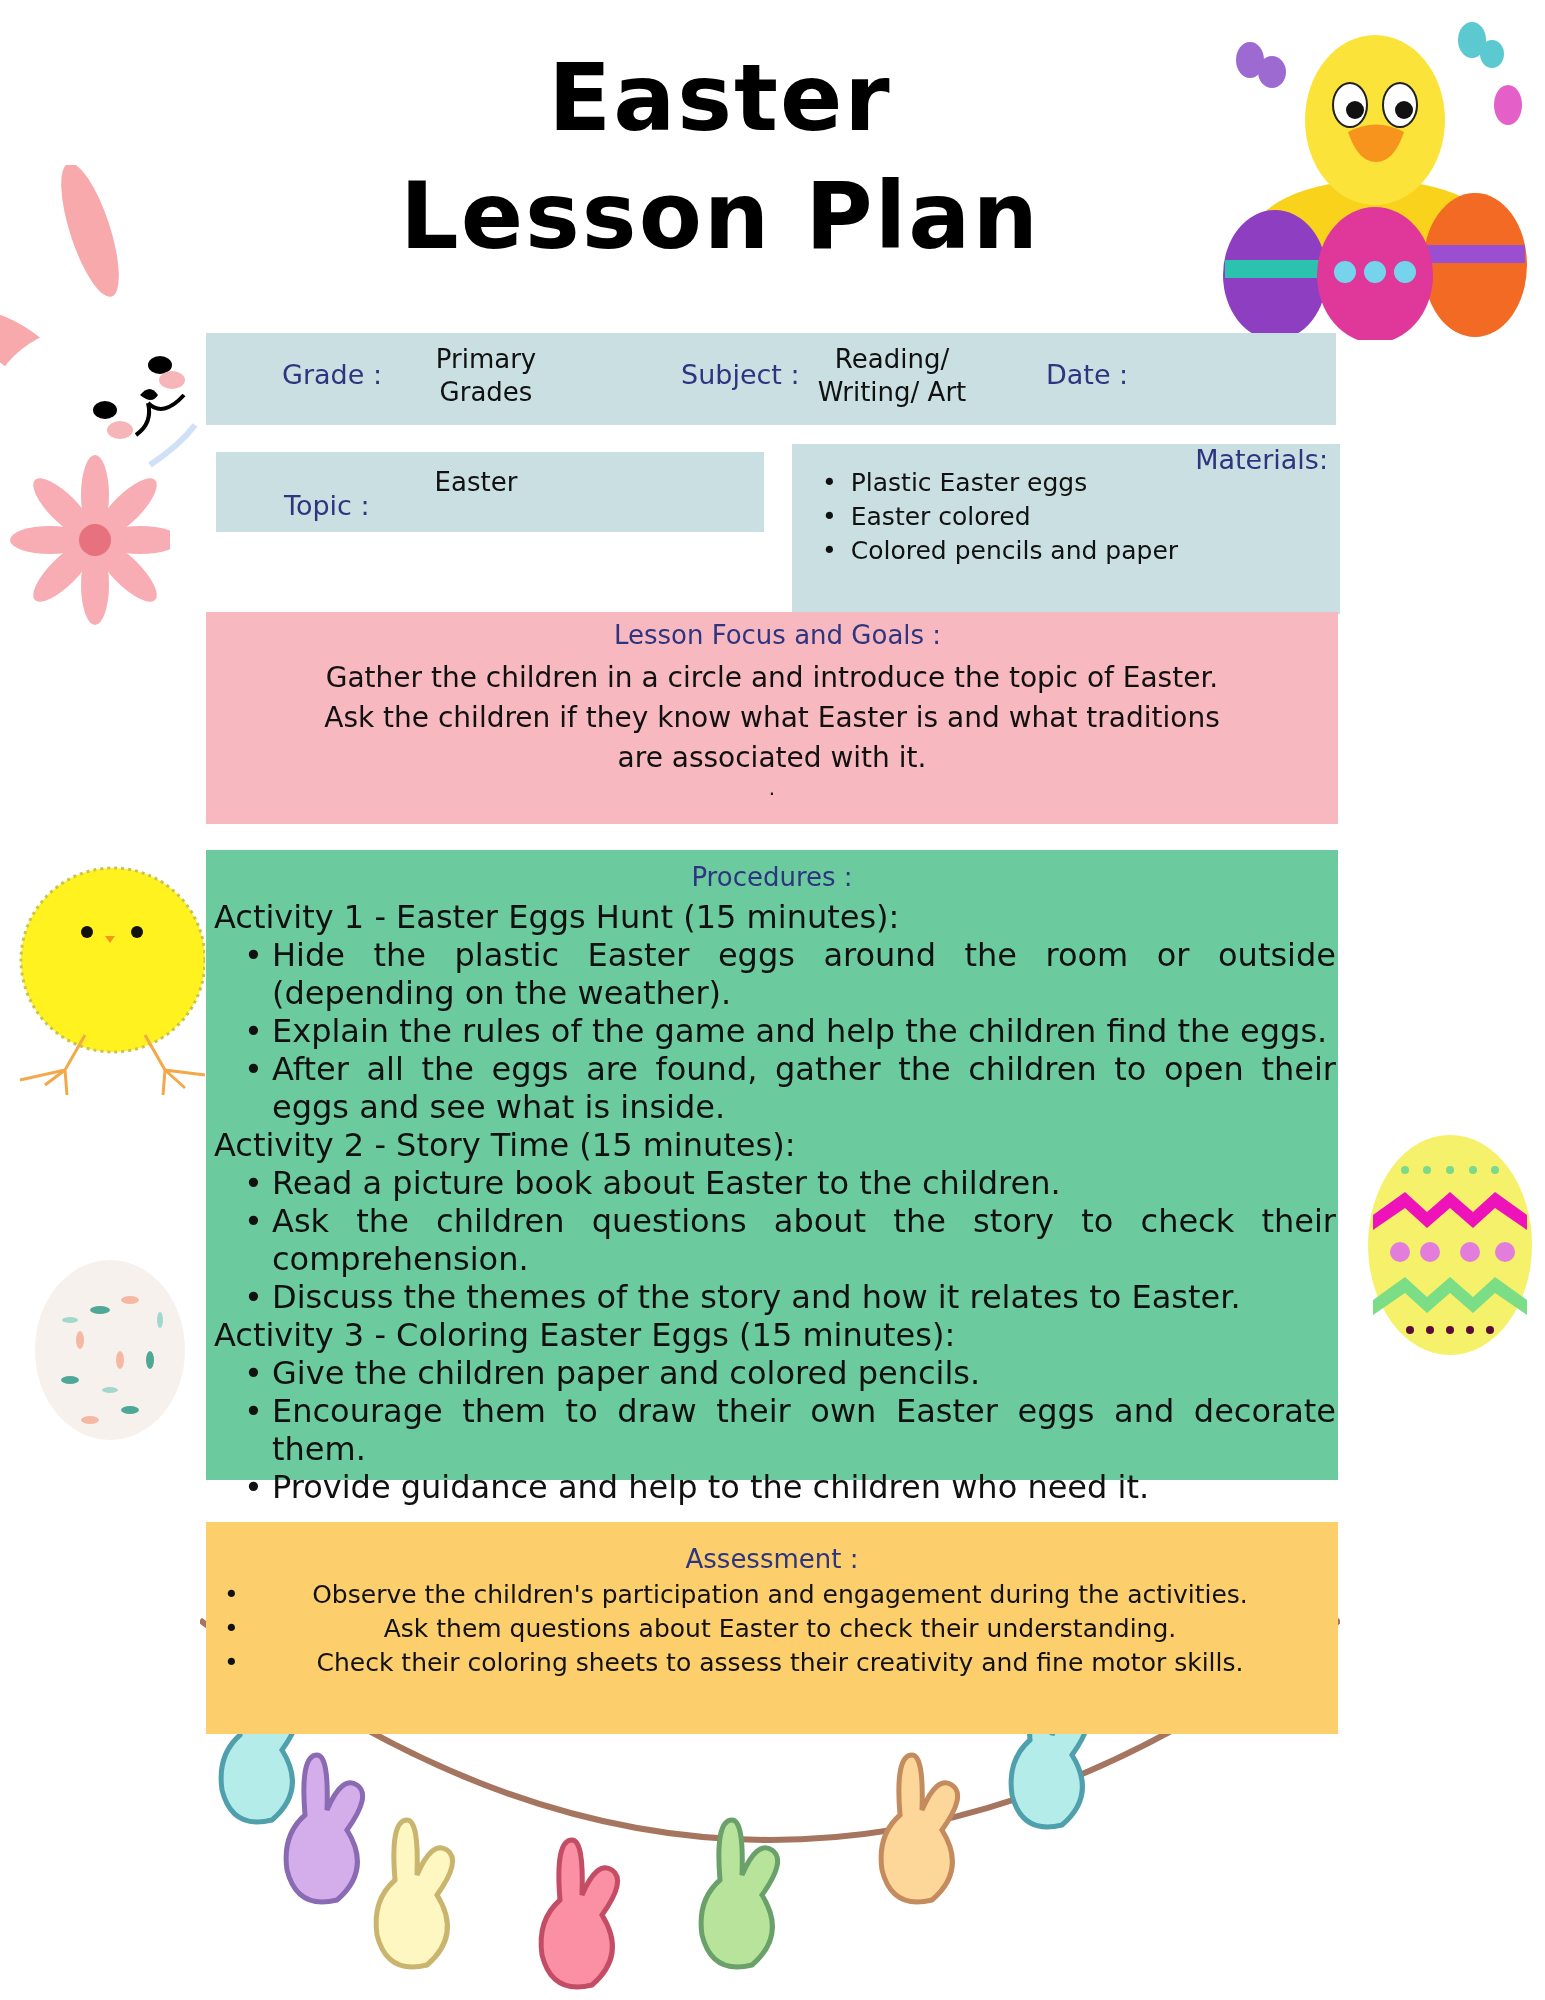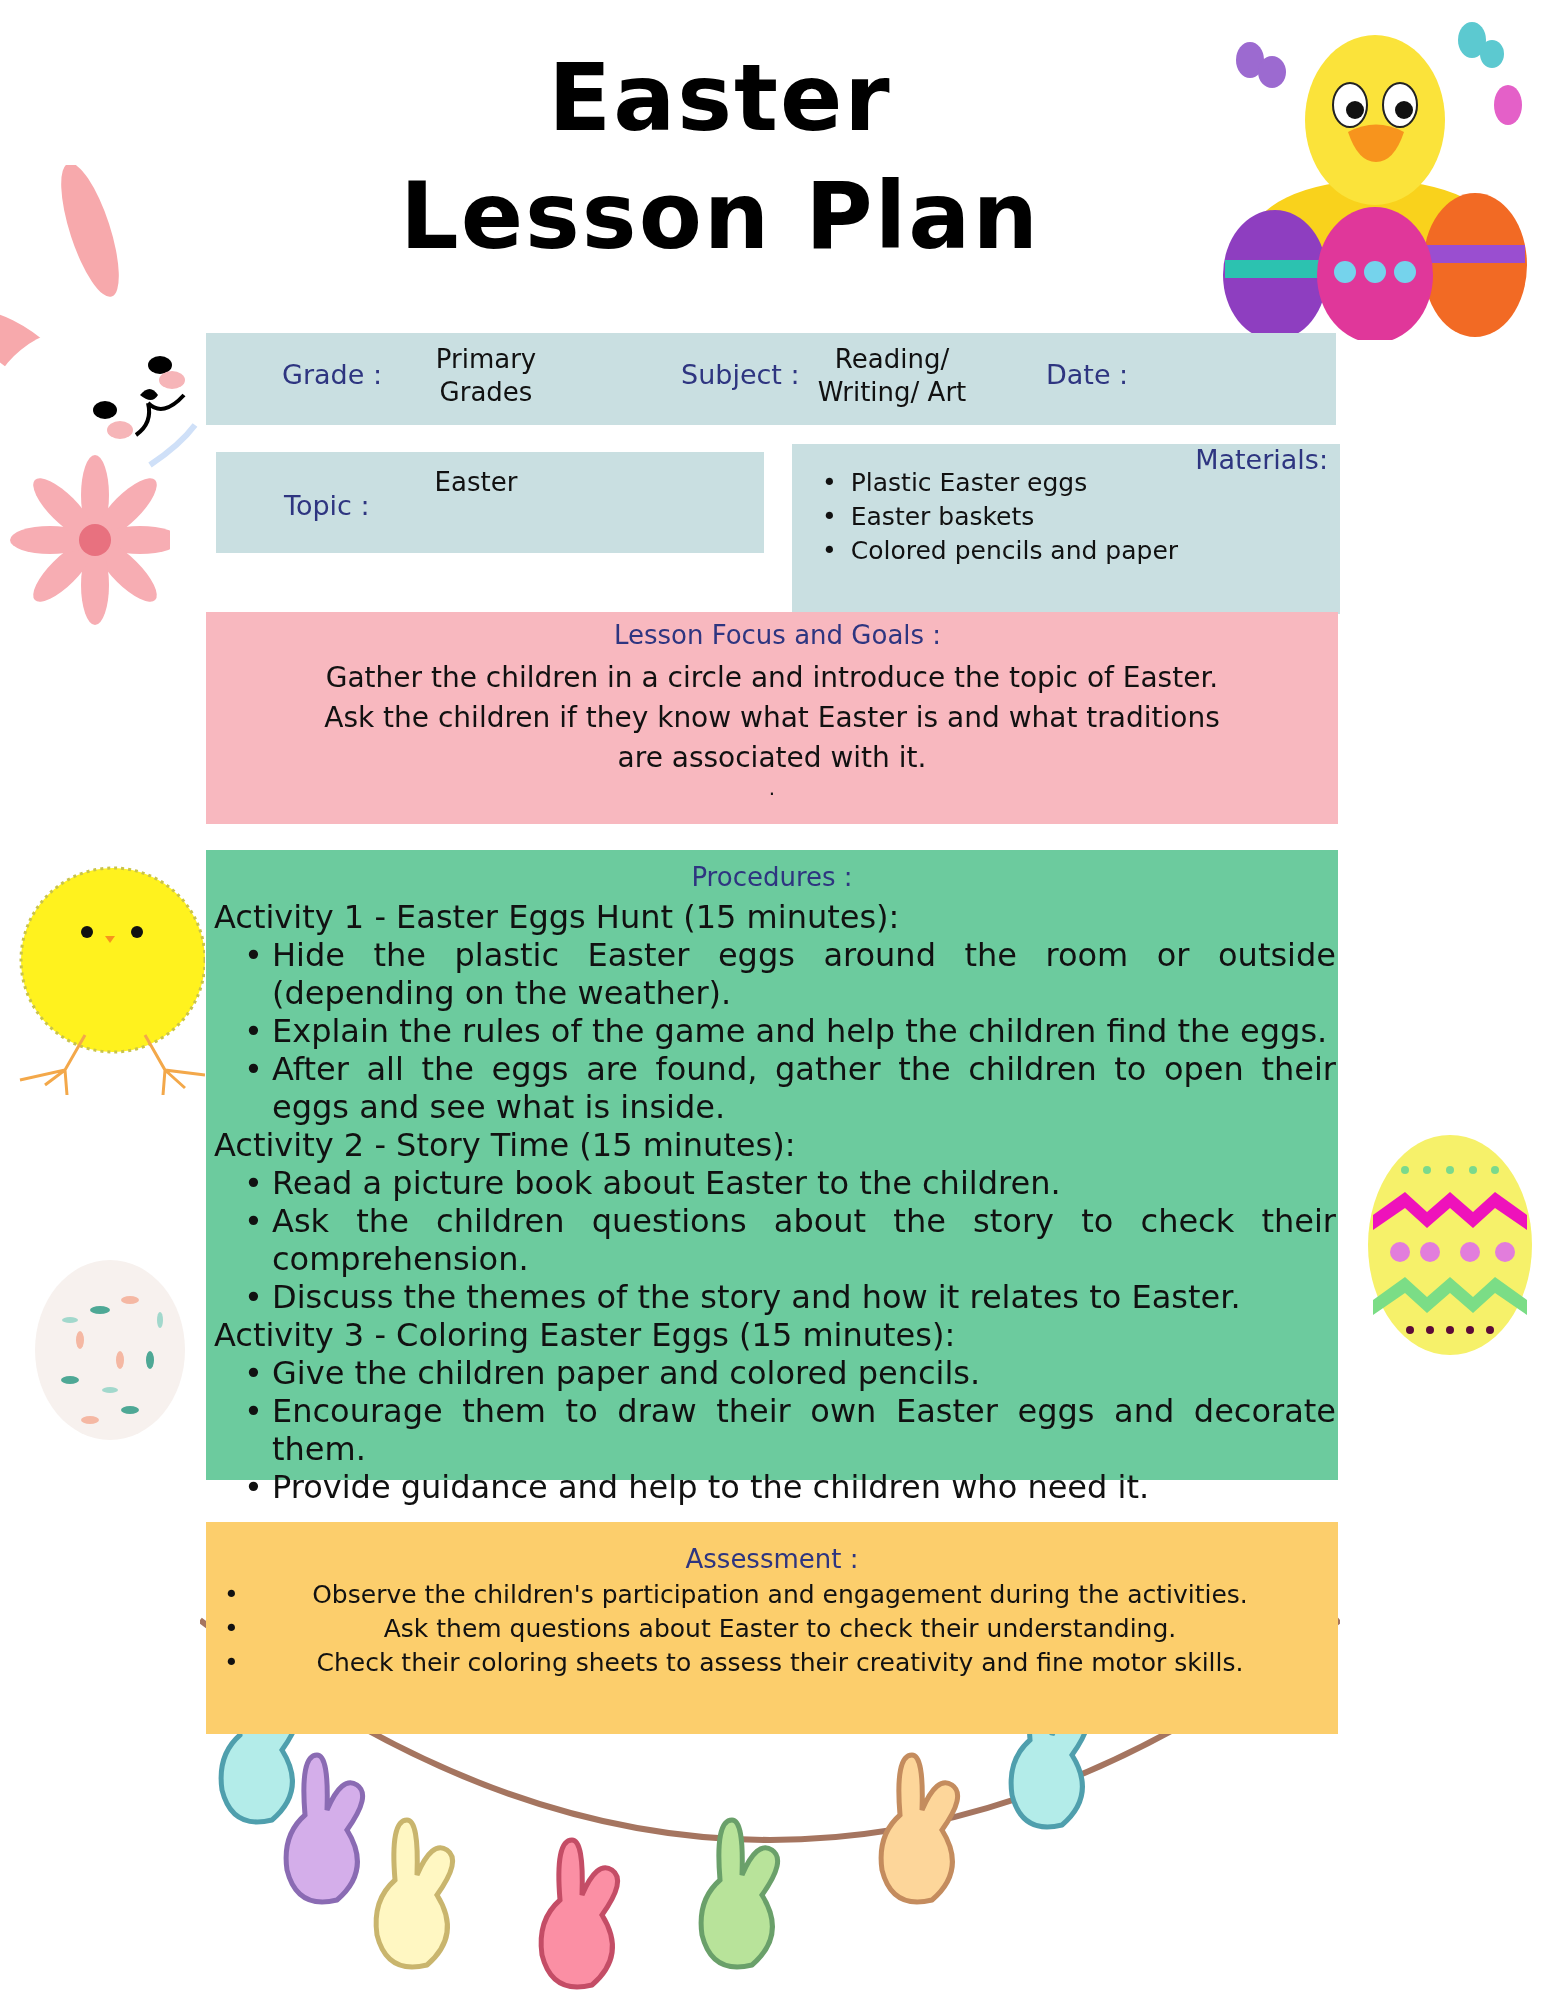--- a/index.html
+++ b/index.html
@@ -18,21 +18,21 @@
   .green { background: #6ccb9e; }
   .yellow { background: #fcce6c; }
 
   .label { color: #2e3580; font-size: 27px; position: absolute; }
   .val { color: #111; font-size: 26px; position: absolute; text-align: center; line-height: 33px; }
   .heading { color: #2e3580; font-size: 26px; text-align: center; }
 
   
   #info-box { left: 206px; top: 333px; width: 1130px; height: 92px; }
   
-  #topic-box { left: 216px; top: 452px; width: 548px; height: 101px; }
+  #topic-box { left: 216px; top: 452px; width: 548px; height: 80px; }
   
   #materials-box { left: 792px; top: 444px; width: 548px; height: 170px; }
   #materials-box ul { position: absolute; left: 30px; top: 22px; list-style: none; font-size: 25px; line-height: 34px; }
   #materials-box li::before { content: "•"; margin-right: 14px; }
   #materials-box .mat-label { position: absolute; right: 12px; top: 0; }
 
   
   #goals-box { left: 206px; top: 612px; width: 1132px; height: 212px; }
   #goals-box .heading { margin-top: 8px; margin-left: 11px; }
   #goals-box .body { text-align: center; font-size: 28px; line-height: 40px; margin-top: 8px; padding: 0 38px; }
@@ -221,21 +221,21 @@
 
 <div id="topic-box" class="box blue">
   <span class="label" style="left:68px;top:38px">Topic :</span>
   <span class="val" style="left:200px;top:14px;width:120px">Easter</span>
 </div>
 
 <div id="materials-box" class="box blue">
   <span class="label mat-label">Materials:</span>
   <ul>
     <li>Plastic Easter eggs</li>
-    <li>Easter baskets</li>
+    <li>Easter colored</li>
     <li>Colored pencils and paper</li>
   </ul>
 </div>
 
 <div id="goals-box" class="box pink">
   <div class="heading">Lesson Focus and Goals :</div>
   <div class="body">
     <div>Gather the children in a circle and introduce the topic of Easter.</div>
     <div>Ask the children if they know what Easter is and what traditions</div>
     <div>are associated with it.</div>

